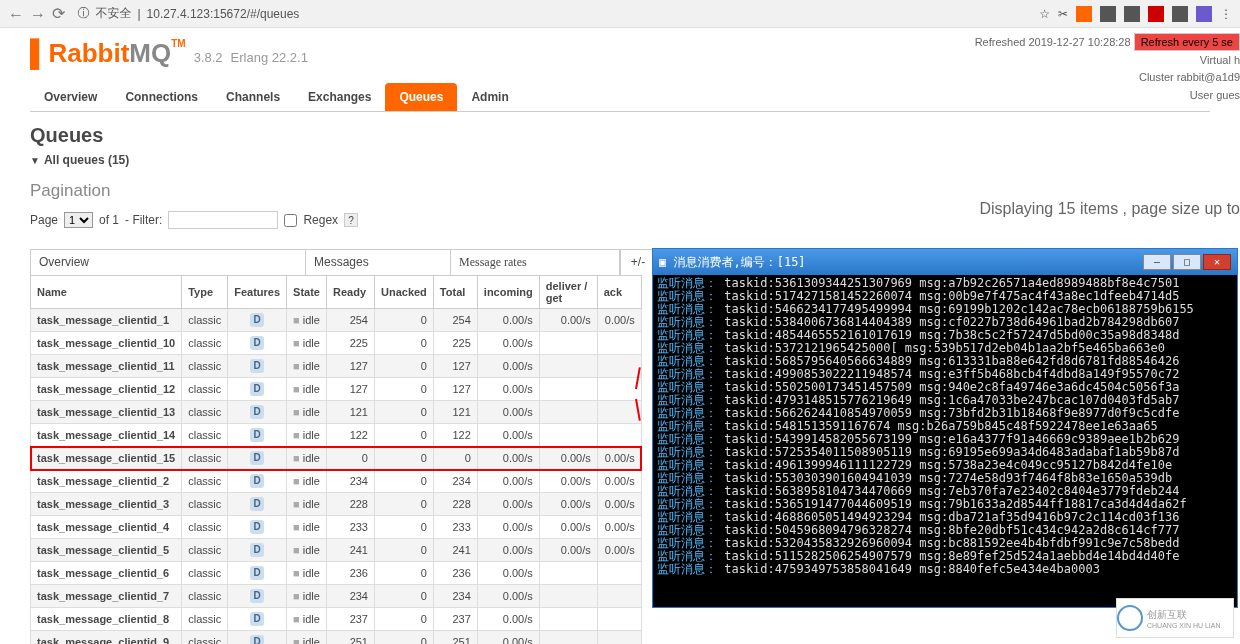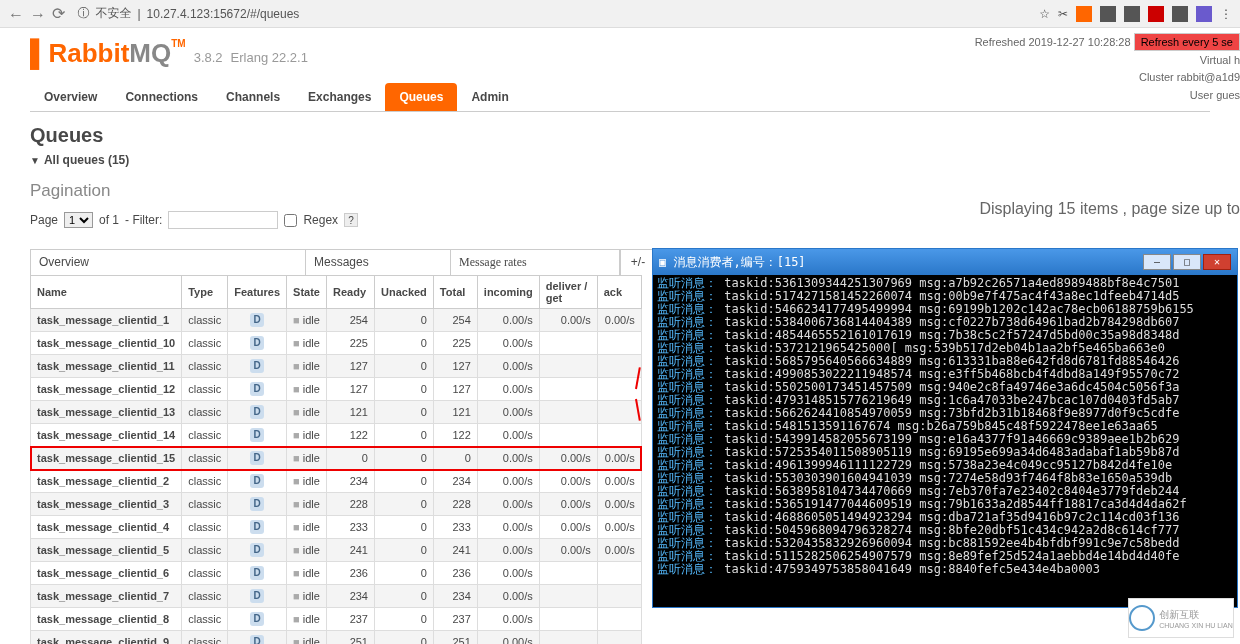--- a/index.html
+++ b/index.html
@@ -67,21 +67,21 @@
 .win-btn { width: 28px; height: 16px; background: #d9e7fa; border: 1px solid #888; text-align: center; line-height: 14px; font-size: 10px; color: #333; }
 .win-btn.close { background: #d04030; color: #fff; border-color: #a02010; }
 .console-body { background: #000; color: #ddd; height: calc(100% - 26px); overflow: hidden; padding: 2px 4px; }
 .console-body .line { white-space: nowrap; line-height: 13px; }
 .console-body .pre { color: #5bf; }
 
 
 .redline { position: absolute; background: #e00; height: 2px; transform-origin: left center; }
 
 
-.watermark { position: absolute; right: 6px; bottom: 6px; width: 106px; height: 40px; background: #fff; border: 1px solid #ddd; display: flex; align-items: center; justify-content: center; font-size: 10px; color: #999; }
+.watermark { position: absolute; right: 6px; bottom: 6px; width: 118px; height: 40px; background: #fff; border: 1px solid #ddd; display: flex; align-items: center; justify-content: flex-start; font-size: 10px; color: #999; }
 .wm-c { width: 26px; height: 26px; border: 2px solid #59c; border-radius: 50%; margin-right: 4px; position: relative; }
 </style>
 </head>
 <body>
 
 <div class="browser-bar">
   <div class="nav-arrows">
     <span class="nav-arrow">←</span>
     <span class="nav-arrow">→</span>
     <span class="nav-arrow">⟳</span>

